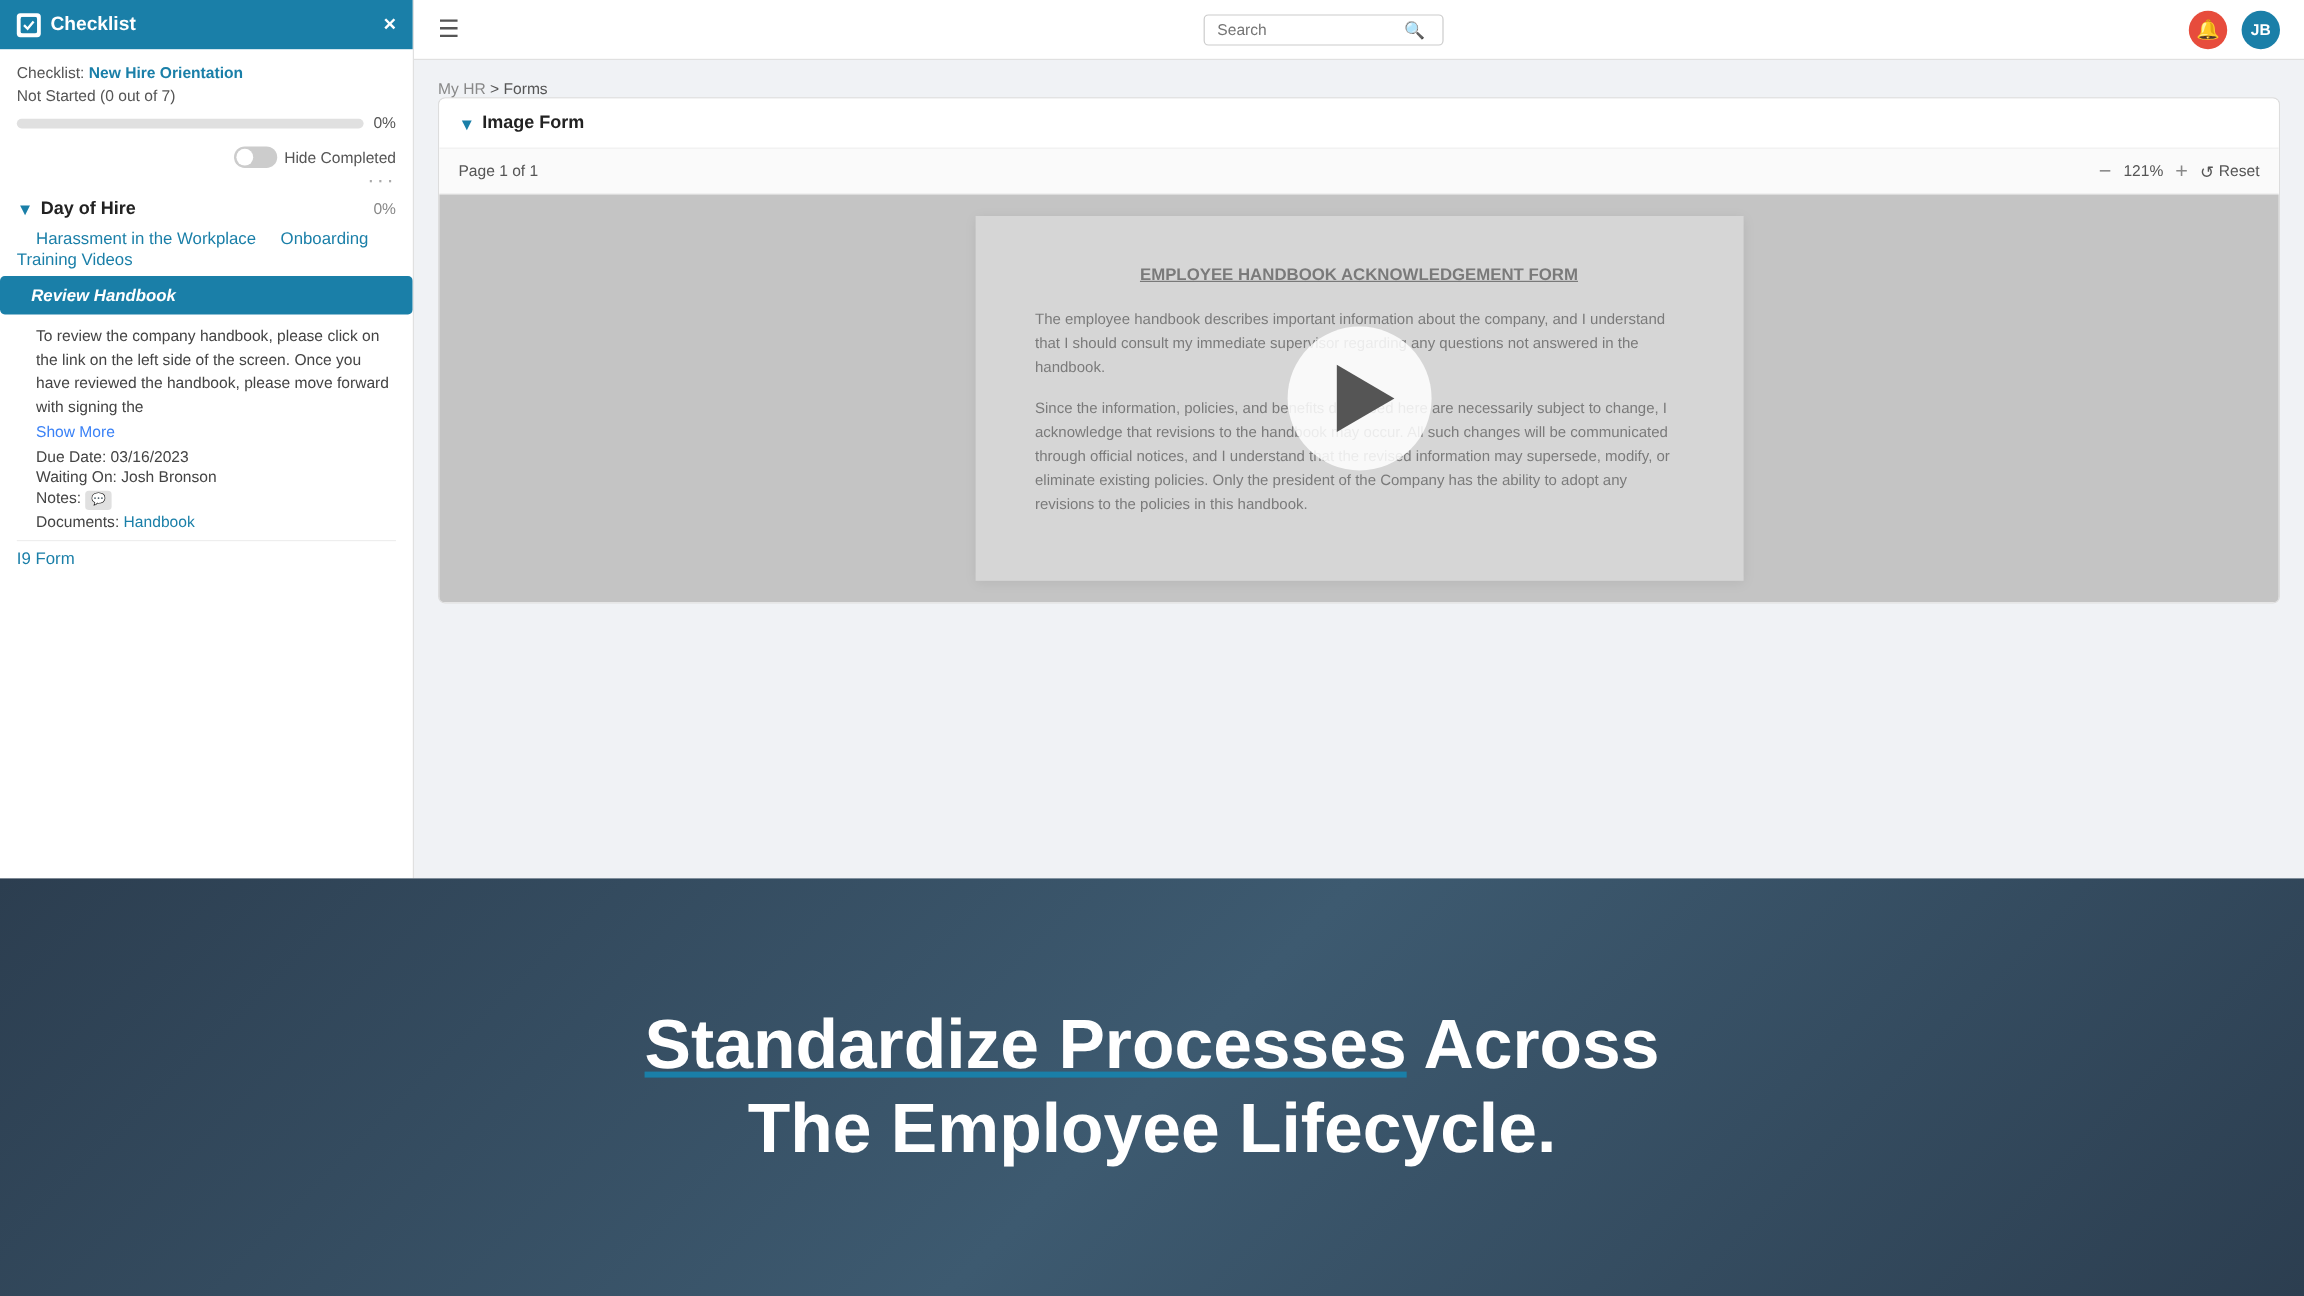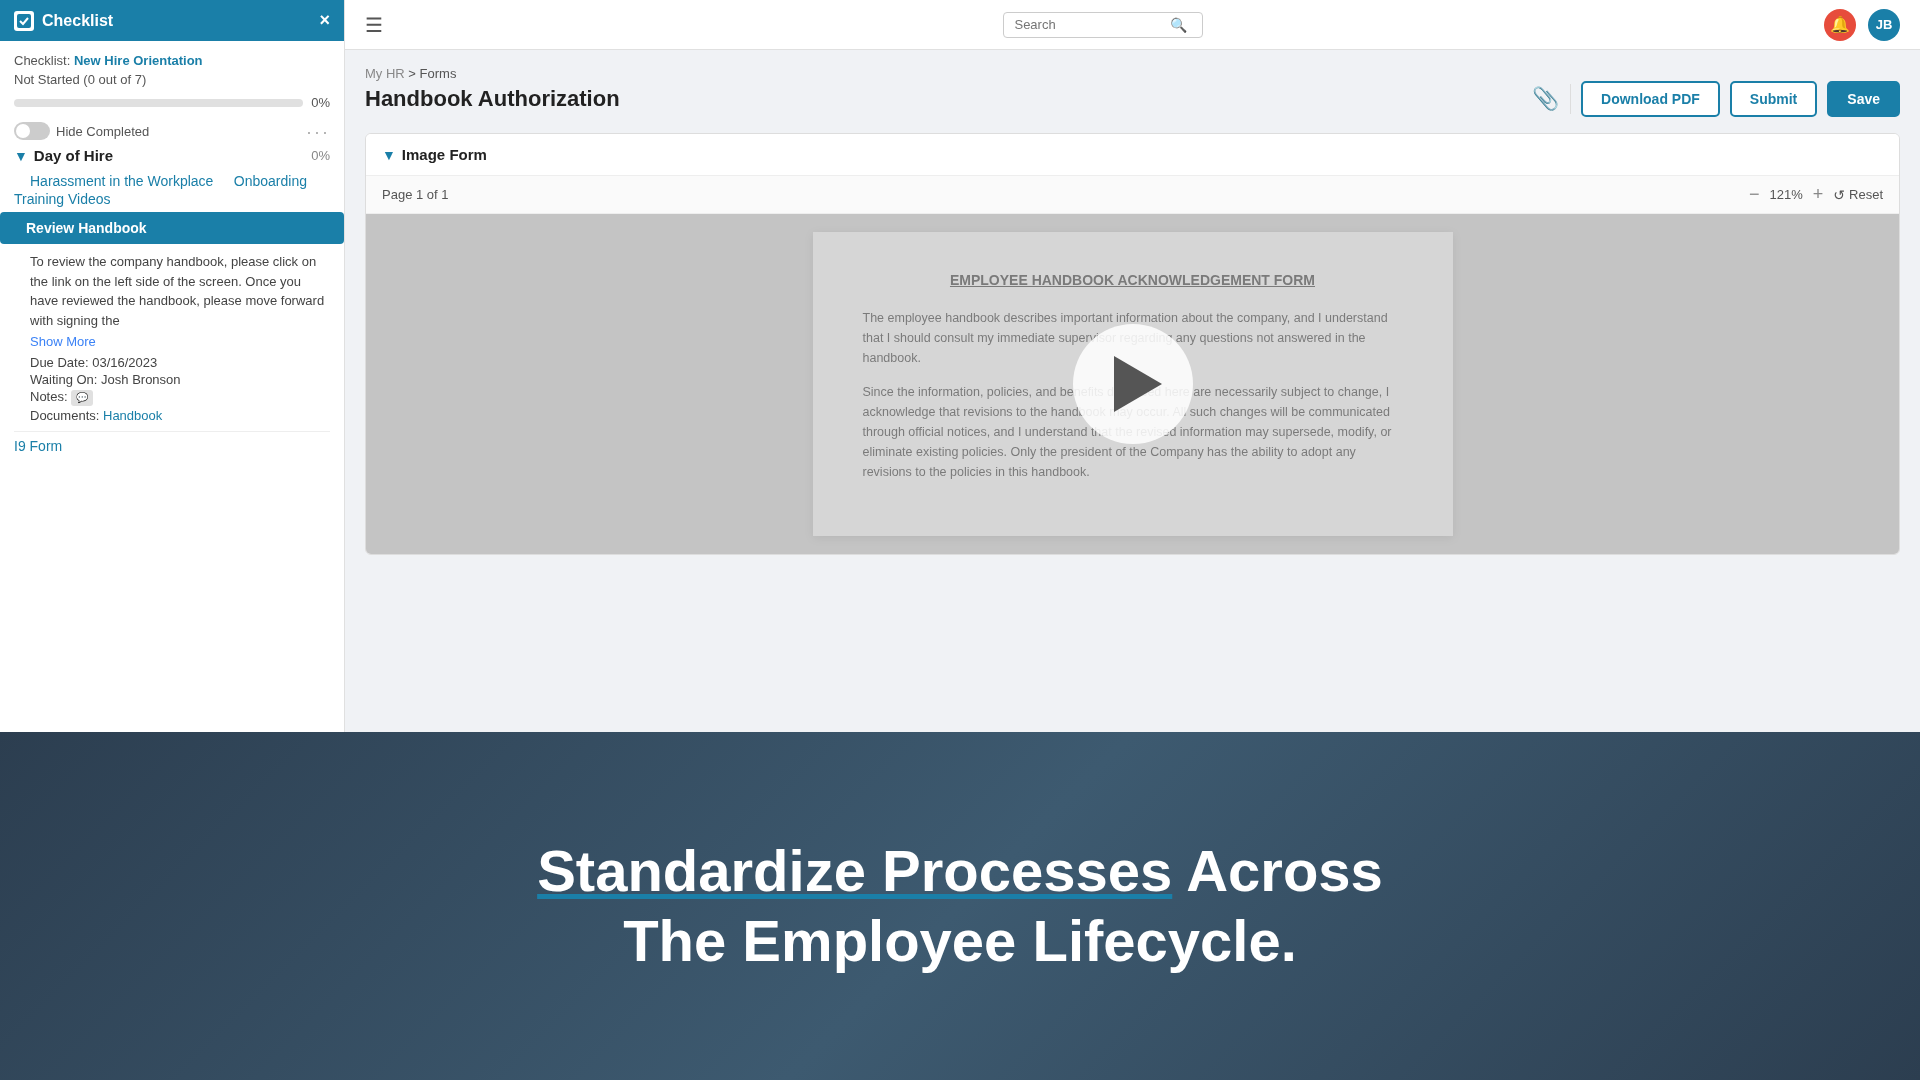--- a/index.html
+++ b/index.html
@@ -46,21 +46,21 @@
 
     .checklist-meta { font-size: 13px; color: #555; margin-bottom: 4px; }
     .checklist-name { color: #1a7fa8; font-weight: 600; }
     .checklist-status { font-size: 13px; color: #555; margin-bottom: 8px; }
 
     .progress-row { display: flex; align-items: center; gap: 8px; margin-bottom: 12px; }
     .progress-bar-bg { flex: 1; height: 8px; background: #e0e0e0; border-radius: 4px; }
     .progress-bar-fill { height: 100%; background: #1a7fa8; border-radius: 4px; }
     .progress-pct { font-size: 13px; color: #555; }
 
-    .hide-completed-row { display: flex; align-items: flex-start; justify-content: space-between; margin-bottom: 2px; }
+    .hide-completed-row { display: flex; align-items: flex-end; justify-content: space-between; margin-bottom: 2px; flex-direction: column; }
     .toggle-wrap { display: flex; align-items: center; gap: 6px; }
     .toggle {
       width: 36px; height: 18px; background: #ccc; border-radius: 9px;
       position: relative; cursor: pointer;
     }
     .toggle-knob {
       width: 14px; height: 14px; background: #fff; border-radius: 50%;
       position: absolute; top: 2px; left: 2px; transition: left .2s;
     }
     .toggle-label { font-size: 13px; color: #555; }
@@ -82,20 +82,21 @@
     }
     .checklist-item.link { color: #1a7fa8; text-decoration: none; }
     .checklist-item.active {
       background: #1a7fa8;
       color: #fff;
       border-radius: 4px;
       padding: 8px 9px;
       font-weight: 600;
       margin: 4px -14px;
       padding-left: 26px;
+      font-style: italic;
     }
 
     .task-description {
       font-size: 13px; color: #444; margin: 8px 0 4px 16px; line-height: 1.5;
     }
     .show-more-link { color: #3b82f6; font-size: 13px; cursor: pointer; margin-left: 16px; display: block; margin-bottom: 6px; }
     .task-meta { font-size: 13px; color: #444; margin-left: 16px; margin-bottom: 2px; }
     .task-meta span.link { color: #1a7fa8; cursor: pointer; }
     .notes-icon { display: inline-block; background: #e0e0e0; border-radius: 3px; width: 22px; height: 16px; text-align: center; font-size: 10px; line-height: 16px; cursor: pointer; }
     .i9-link { color: #1a7fa8; font-size: 14px; cursor: pointer; display: block; margin-left: 0; margin-top: 8px; border-top: 1px solid #eee; padding-top: 6px; }
@@ -335,30 +336,20 @@
       </div>
     </div>
 
     <div class="content-area">
       <div class="breadcrumb">
         <a>My HR</a>
         <span>&gt;</span>
         <span>Forms</span>
       </div>
 
-      <div class="page-header">
-        <h1 class="page-title">Handbook Authorization</h1>
-        <div class="header-actions">
-          <span class="attach-icon">📎</span>
-          <div class="divider"></div>
-          <button class="btn-download">Download PDF</button>
-          <button class="btn-submit">Submit</button>
-          <button class="btn-save">Save</button>
-        </div>
-      </div>
 
       <div class="form-card">
         <div class="form-card-header">
           <div class="form-card-header-left">
             <span class="form-chevron">▼</span>
             <span class="form-label">Image Form</span>
           </div>
         </div>
 
         <div class="form-toolbar">

